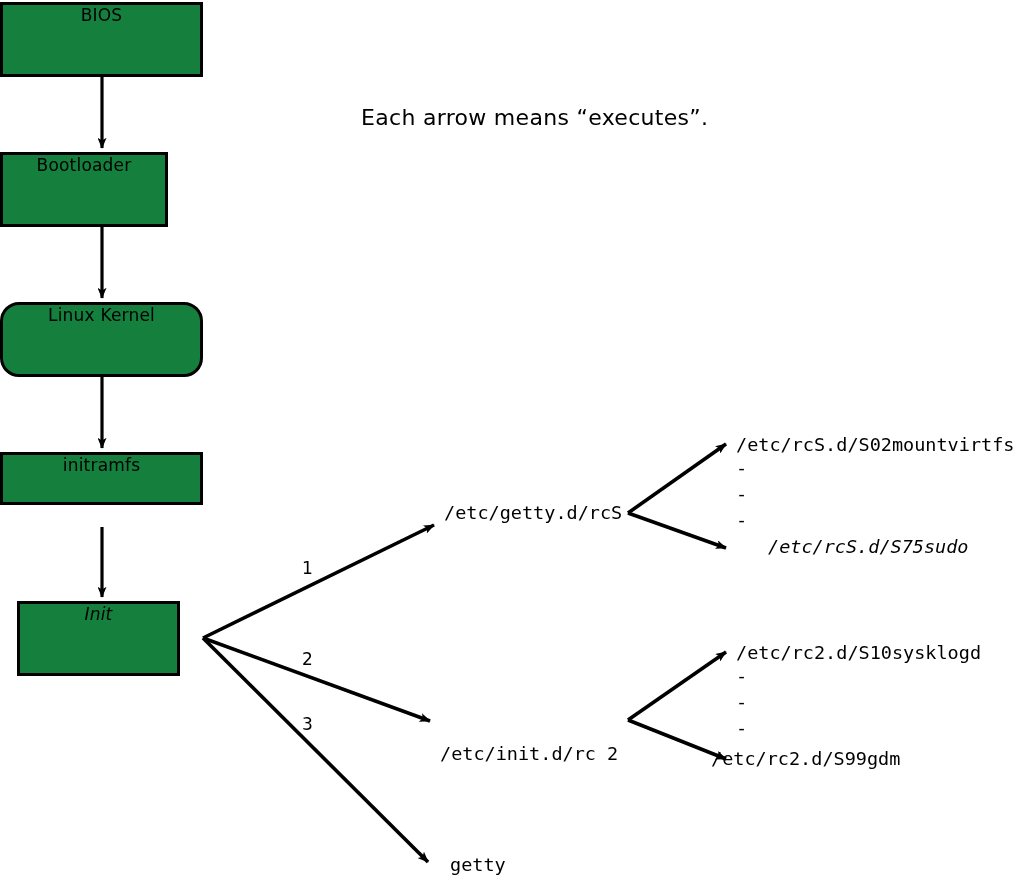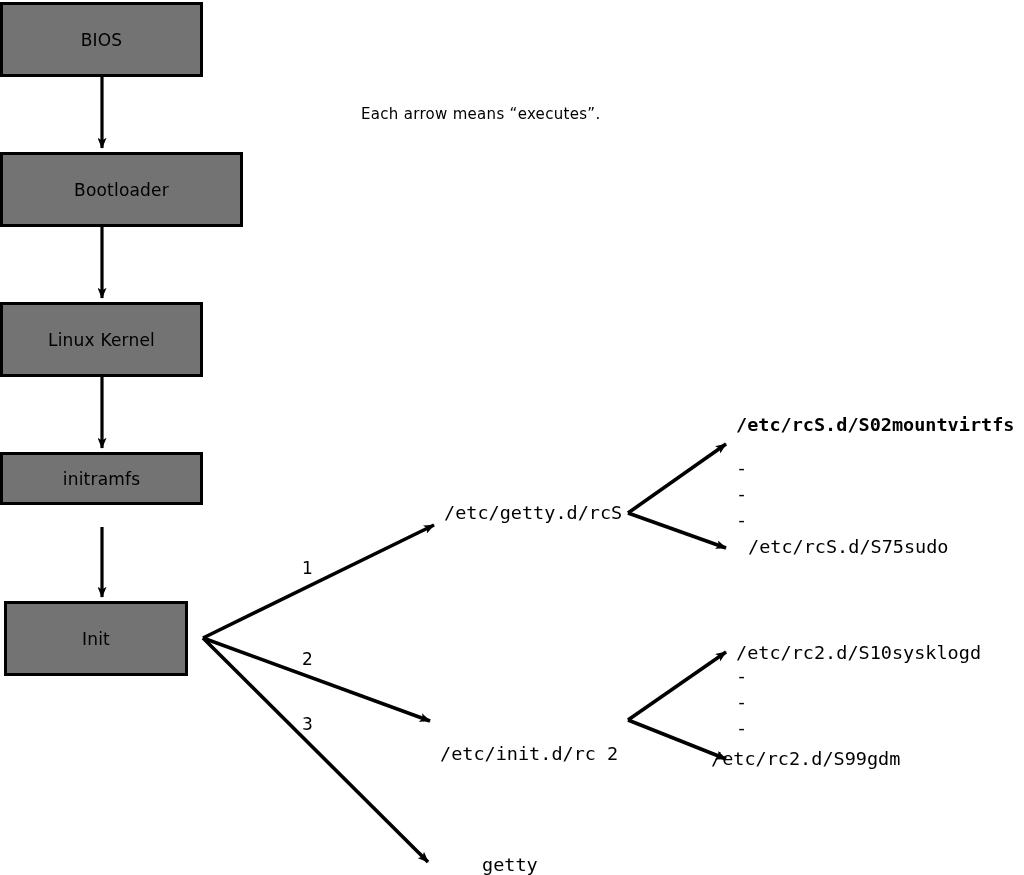--- a/index.html
+++ b/index.html
@@ -4,22 +4,22 @@
 <style>
   html,body{margin:0;padding:0;background:#ffffff;}
   body{width:1024px;height:875px;overflow:hidden;font-family:"Liberation Sans",sans-serif;}
   #stage{position:relative;width:1024px;height:875px;background:#ffffff;}
   #edges{position:absolute;left:0;top:0;width:1024px;height:875px;}
 
   .node-box{
     position:absolute;
     box-sizing:border-box;
     border:3px solid #000000;
-    background:#737373;
-    display:flex;align-items:center;justify-content:center;
+    background:#15803d;
+    display:flex;justify-content:center;
     font-family:"DejaVu Sans","Liberation Sans",sans-serif;
     font-size:17px;
     color:#000000;
     letter-spacing:.2px;
     white-space:nowrap;
   }
 
   .mono-label{
     position:absolute;
     font-family:"DejaVu Sans Mono","Liberation Mono",monospace;
@@ -33,21 +33,21 @@
     position:absolute;
     font-family:"DejaVu Sans","Liberation Sans",sans-serif;
     font-size:17px;
     color:#000000;
     line-height:1;
   }
 
   .caption{
     position:absolute;
     font-family:"DejaVu Sans","Liberation Sans",sans-serif;
-    font-size:15px;
+    font-size:22px;
     color:#000000;
     white-space:nowrap;
     letter-spacing:.3px;
   }
 
   .ellipsis-marks{
     position:absolute;
     font-family:"DejaVu Sans Mono","Liberation Mono",monospace;
     font-size:18.5px;
     color:#000000;
@@ -88,53 +88,53 @@
     <g stroke="#000000" stroke-width="3.6" fill="none" marker-end="url(#arrowhead)">
       <line x1="628" y1="720" x2="726" y2="652"></line>
       <line x1="628" y1="720" x2="726" y2="759"></line>
     </g>
   </svg>
 
   <div class="node-box" style="left:0px;top:2px;width:203px;height:75px;">
     <span>BIOS</span>
   </div>
 
-  <div class="node-box" style="left:0px;top:152px;width:243px;height:75px;">
+  <div class="node-box" style="left:0px;top:152px;width:168px;height:75px;">
     <span>Bootloader</span>
   </div>
 
-  <div class="node-box" style="left:0px;top:302px;width:203px;height:75px;">
+  <div class="node-box" style="left:0px;top:302px;width:203px;height:75px;border-radius:19px;">
     <span>Linux Kernel</span>
   </div>
 
   <div class="node-box" style="left:0px;top:452px;width:203px;height:53px;">
     <span>initramfs</span>
   </div>
 
-  <div class="node-box" style="left:4px;top:601px;width:184px;height:75px;">
+  <div class="node-box" style="left:17px;top:601px;width:163px;height:75px;font-style:italic;">
     <span>Init</span>
   </div>
 
   <div class="caption" style="left:361px;top:105px;">Each arrow means “executes”.</div>
 
   <div class="edge-num" style="left:302px;top:560px;">1</div>
   <div class="edge-num" style="left:302px;top:651px;">2</div>
   <div class="edge-num" style="left:302px;top:716px;">3</div>
 
   <div class="mono-label" style="left:444px;top:504px;">/etc/getty.d/rcS</div>
   <div class="mono-label" style="left:440px;top:712px;margin-top:33px;">/etc/init.d/rc 2</div>
-  <div class="mono-label" style="left:450px;top:856px;margin-left:32px;">getty</div>
+  <div class="mono-label" style="left:450px;top:856px;">getty</div>
 
-  <div class="mono-label" style="left:736px;top:416px;font-weight:bold;">/etc/rcS.d/S02mountvirtfs</div>
+  <div class="mono-label" style="left:736px;top:436px;">/etc/rcS.d/S02mountvirtfs</div>
   <div class="ellipsis-marks" style="left:736px;top:455px;">
     <span>-</span>
     <span>-</span>
     <span>-</span>
   </div>
-  <div class="mono-label" style="left:748px;top:538px;">/etc/rcS.d/S75sudo</div>
+  <div class="mono-label" style="left:768px;top:538px;font-style:italic;">/etc/rcS.d/S75sudo</div>
 
   <div class="mono-label" style="left:736px;top:644px;">/etc/rc2.d/S10sysklogd</div>
   <div class="ellipsis-marks" style="left:736px;top:663px;">
     <span>-</span>
     <span>-</span>
     <span>-</span>
   </div>
   <div class="mono-label" style="left:711px;top:750px;">/etc/rc2.d/S99gdm</div>
 
 </div>

